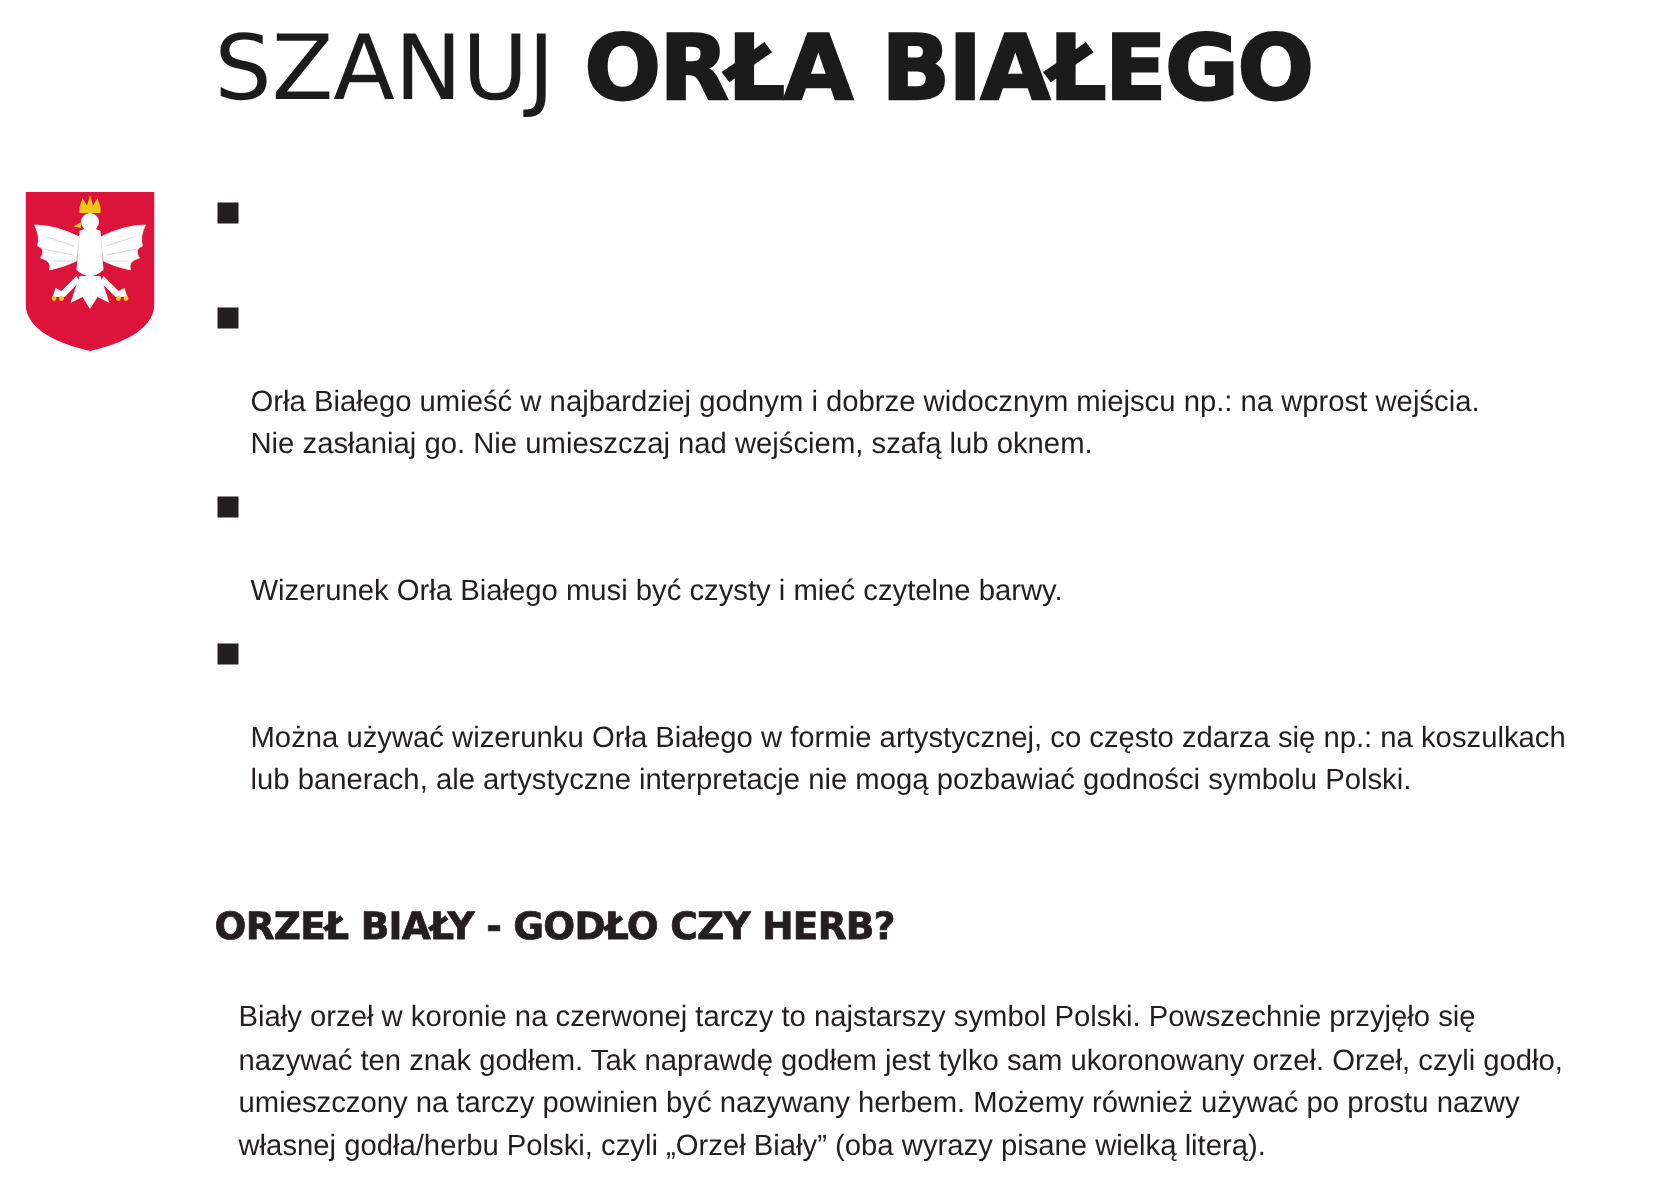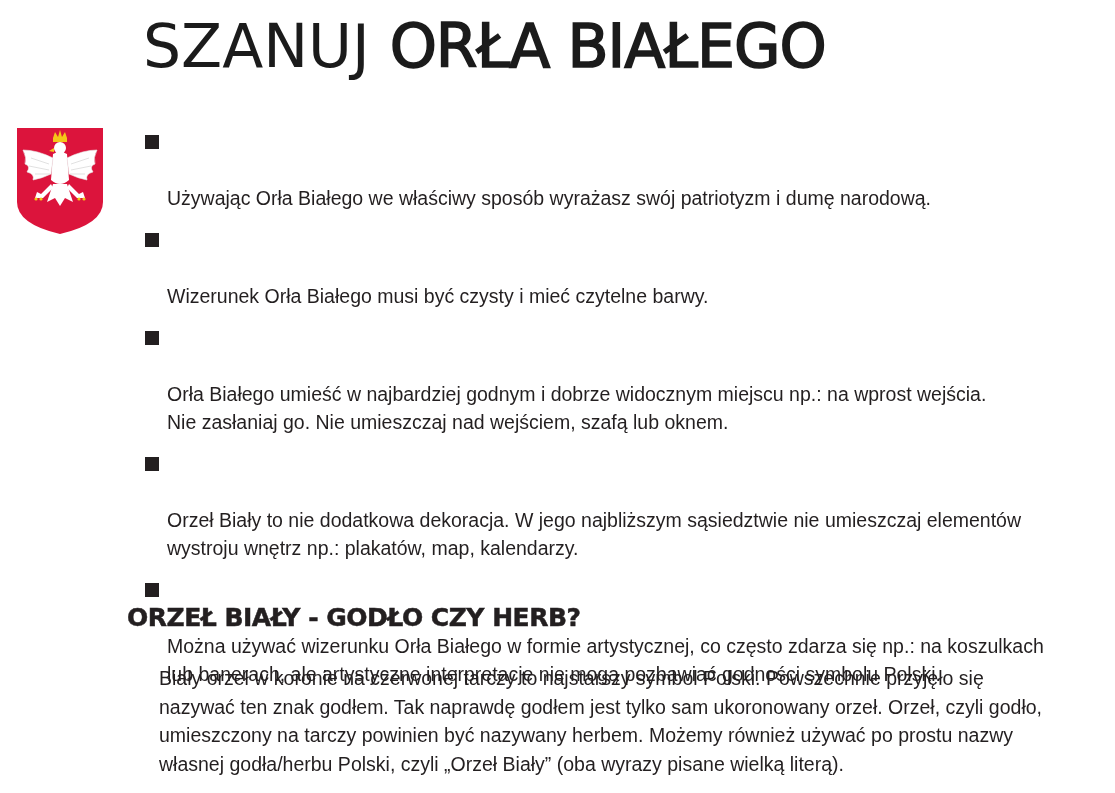--- a/index.html
+++ b/index.html
@@ -27,21 +27,21 @@
       white-space: nowrap;
       color: #1b1b1b;
     }
     .title .light {
       font-weight: 400;
       font-family: "DejaVu Sans", sans-serif;
       -webkit-text-stroke: 0;
       letter-spacing: 0px;
     }
     .title .bold {
-      font-weight: 400;
+      font-weight: 700;
       font-family: "DejaVu Sans", sans-serif;
       -webkit-text-stroke: 1.6px #1b1b1b;
       letter-spacing: -1px;
     }
     .emblem {
       position: absolute;
       left: 17px;
       top: 128px;
       width: 86px;
       height: 106px;
@@ -67,21 +67,21 @@
     .rule .bullet {
       position: absolute;
       left: 0;
       top: 7px;
       width: 14px;
       height: 14px;
       background: #231f20;
     }
     .section-heading {
       position: absolute;
-      left: 127px;
+      left: 143px;
       top: 600px;
       margin: 0;
       font-family: "DejaVu Sans", sans-serif;
       font-weight: bold;
       font-size: 25px;
       line-height: 36px;
       color: #231f20;
       letter-spacing: -0.5px;
       -webkit-text-stroke: 0.5px #231f20;
     }
@@ -132,35 +132,29 @@
     <circle cx="67" cy="71" r="1.6" fill="#f5c518"></circle>
 
     <path d="M14 30 L32 36 M12 38 L32 42 M18 46 L33 46" stroke="#d9d9d9" stroke-width="0.8" fill="none"></path>
     <path d="M72 30 L54 36 M74 38 L54 42 M68 46 L53 46" stroke="#d9d9d9" stroke-width="0.8" fill="none"></path>
   </svg>
 </div>
 
 <ul class="rules">
   <li class="rule">
     <span class="bullet"></span>
-    <span>Używając Orła Białego we właściwy sposób wyrażasz swój patriotyzm i dumę narodową.</span>
-  </li>
-  <li class="rule">
-    <span class="bullet"></span>
-    <span>Wizerunek Orła Białego musi być czysty i mieć czytelne barwy.</span>
   </li>
   <li class="rule">
     <span class="bullet"></span>
     <span>Orła Białego umieść w najbardziej godnym i dobrze widocznym miejscu np.: na wprost wejścia.
 Nie zasłaniaj go. Nie umieszczaj nad wejściem, szafą lub oknem.</span>
   </li>
   <li class="rule">
     <span class="bullet"></span>
-    <span>Orzeł Biały to nie dodatkowa dekoracja. W jego najbliższym sąsiedztwie nie umieszczaj elementów
-wystroju wnętrz np.: plakatów, map, kalendarzy.</span>
+    <span>Wizerunek Orła Białego musi być czysty i mieć czytelne barwy.</span>
   </li>
   <li class="rule">
     <span class="bullet"></span>
     <span>Można używać wizerunku Orła Białego w formie artystycznej, co często zdarza się np.: na koszulkach
 lub banerach, ale artystyczne interpretacje nie mogą pozbawiać godności symbolu Polski.</span>
   </li>
 
 </ul>
 
 <h2 class="section-heading">ORZEŁ BIAŁY - GODŁO CZY HERB?</h2>

